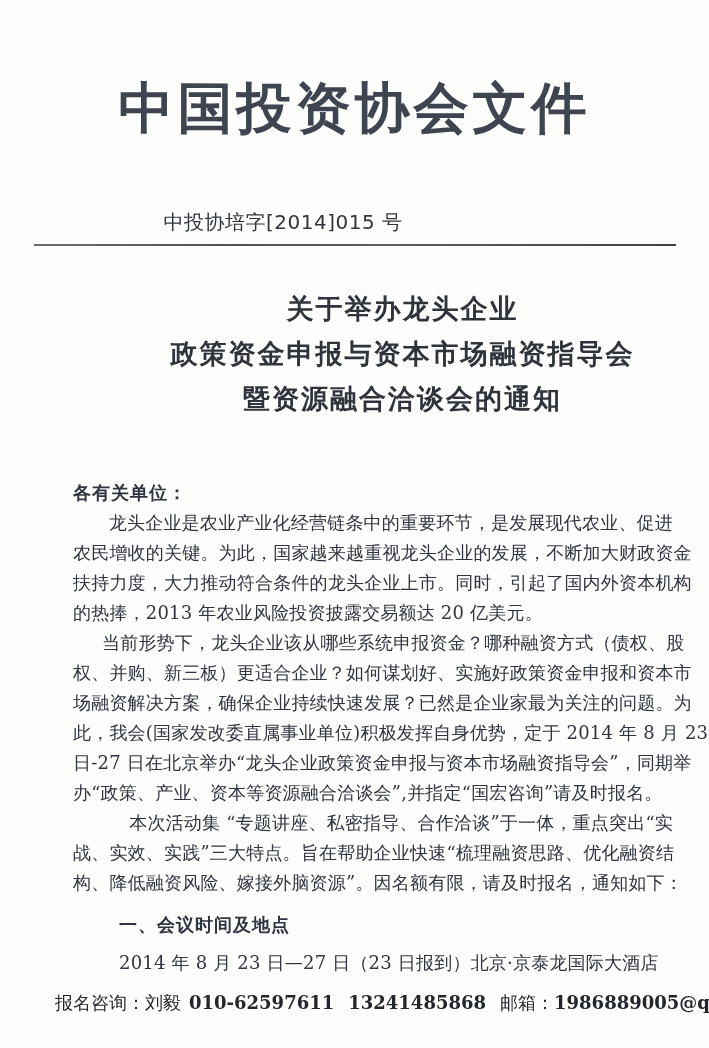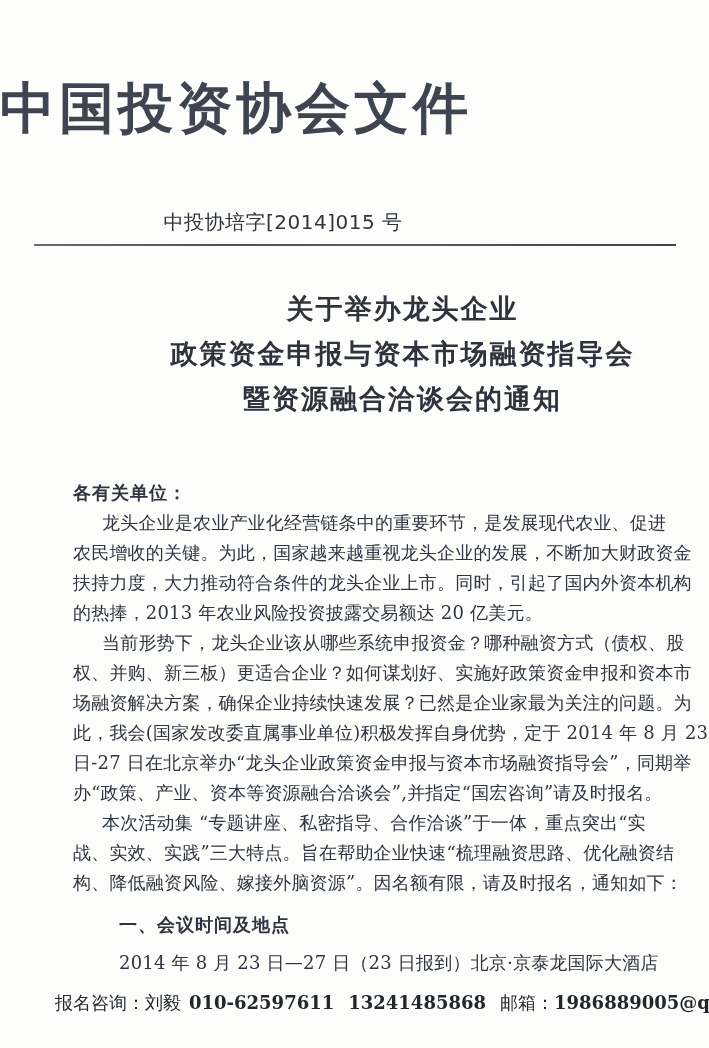--- a/index.html
+++ b/index.html
@@ -10,20 +10,21 @@
     color: #2e343d;
     position: relative;
     overflow: hidden;
   }
   .page {
     position: absolute; inset: 0;
     background: linear-gradient(180deg, #fdfdfc 0%, #fcfcfb 100%);
   }
   .masthead {
     position: absolute; top: 72px; left: 0; width: 709px;
+    text-align: center;
     font-size: 55px; font-weight: 700;
     letter-spacing: 4px;
     color: #3e4550;
     white-space: nowrap;
   }
   .doc-number {
     position: absolute; top: 209px; left: 0; width: 566px;
     text-align: center;
     font-family: "DejaVu Sans", "Liberation Sans", sans-serif;
     font-size: 20px; font-weight: 500;
@@ -44,21 +45,21 @@
     color: #2e333c;
     padding-left: 48px;
   }
   .body-text {
     position: absolute; top: 478px; left: 73px; width: 600px;
     font-size: 18px;
     line-height: 30px;
     color: #2f3540;
   }
   .line { white-space: nowrap; letter-spacing: 0.2px; }
-  .indent { padding-left: 29px; }
+  .indent { padding-left: 29px; text-align: right; }
   .salutation { font-weight: 700; letter-spacing: 1px; }
   .section-heading {
     font-weight: 700;
     padding-left: 46px;
     margin-top: 12px;
     letter-spacing: 1px;
   }
   .date-line {
     padding-left: 46px;
     margin-top: 8px;

